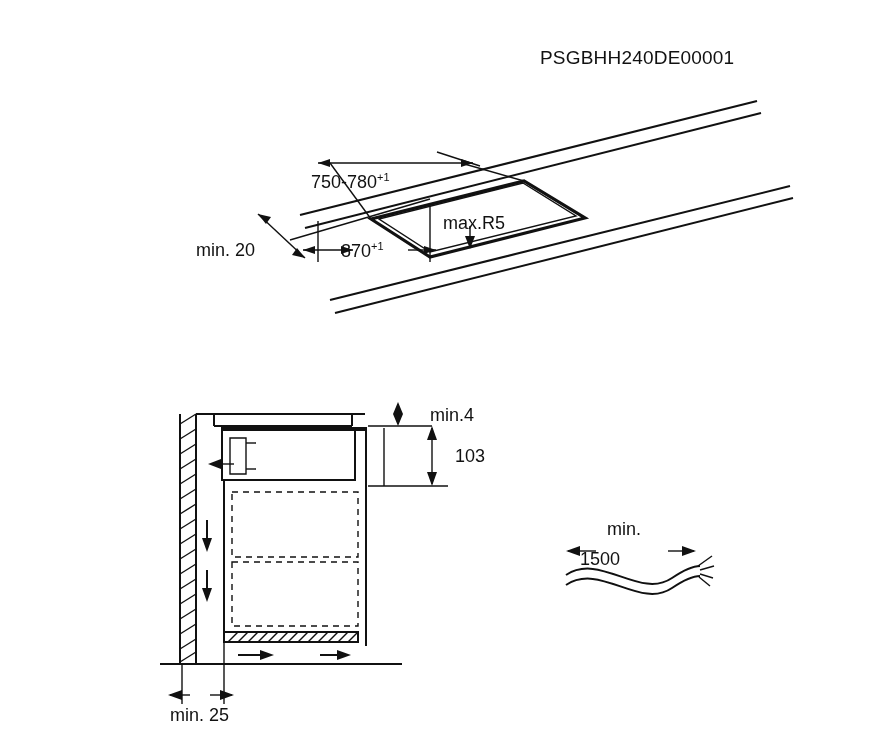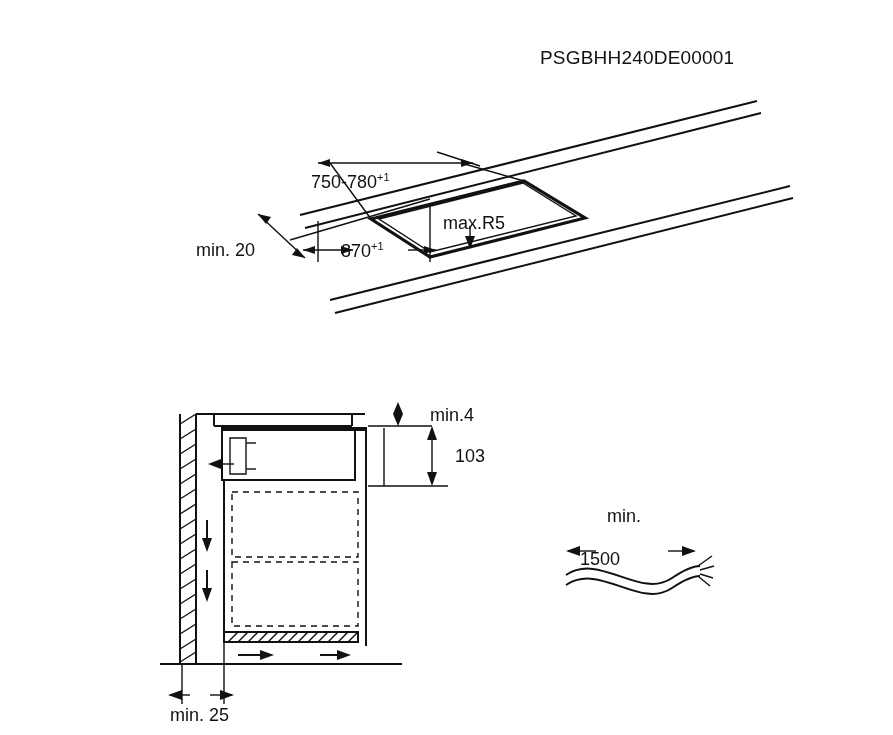--- a/index.html
+++ b/index.html
@@ -244,17 +244,17 @@
   <div class="lbl dim-big" style="left:341px; top:241px;"><span>870</span><span class="sup">+1</span></div>
 
   <div class="lbl dim-big" style="left:443px; top:214px;text-align:center;">max.R5</div>
 
   <div class="lbl dim-big" style="left:410px; top:406px;margin-left:20px;">min.4</div>
 
   <div class="lbl dim-big" style="left:455px; top:447px;">103</div>
 
   <div class="lbl dim-big" style="left:170px; top:706px;">min. 25</div>
 
-  <div class="lbl dim-big" style="left:607px; top:507px;">min.</div>
+  <div class="lbl dim-big" style="left:607px; top:520px;">min.</div>
 
   <div class="lbl dim-big" style="left:580px; top:550px;">1500</div>
 
 </div>
 
 </body></html>

